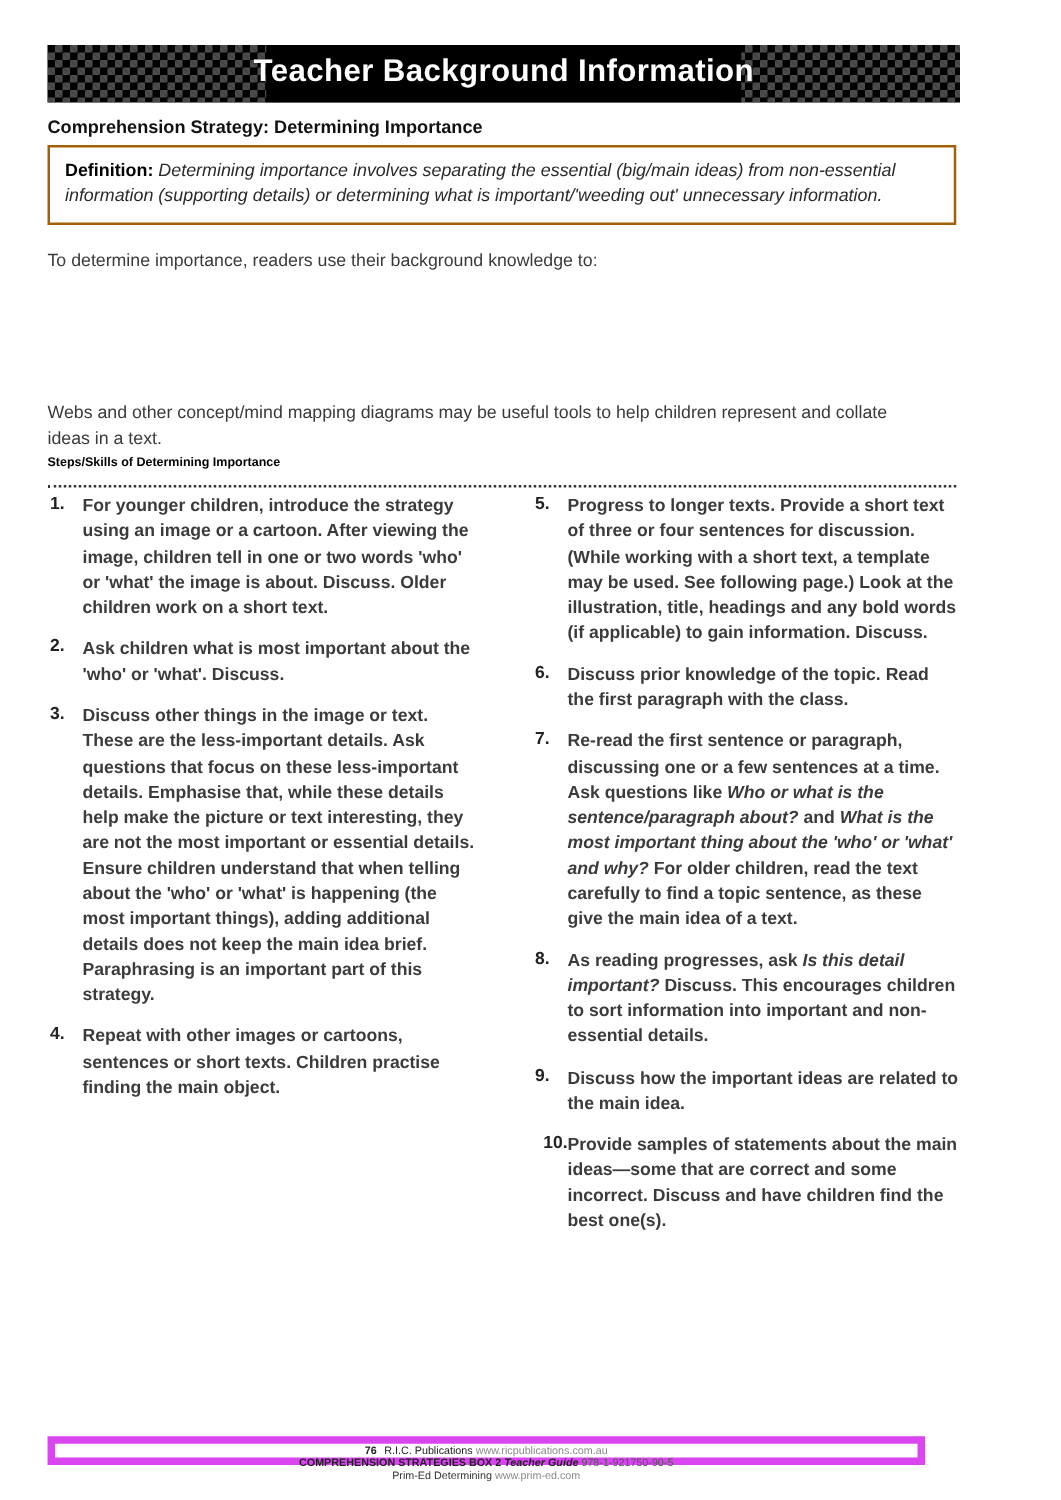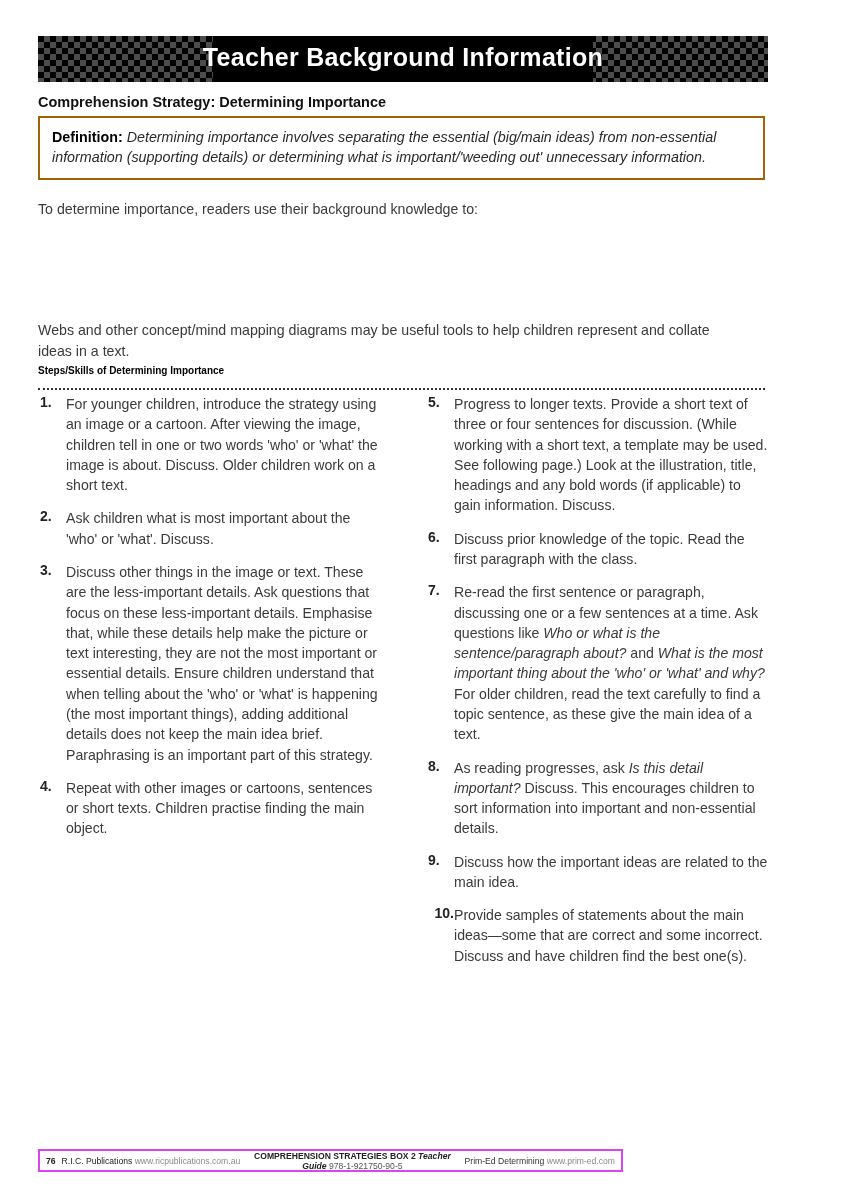--- a/index.html
+++ b/index.html
@@ -190,37 +190,39 @@
     width: 30px;
     flex: 0 0 30px;
     margin-left: -4px;
     text-align: right;
   }
   .item .body {
     font-size: 14.1px;
     line-height: 1.44;
     color: #3b3b3b;
     flex: 1;
+    font-weight: bold;
   }
   .item .body i { font-style: italic; }
 
   
   .footer {
     position: absolute;
     left: 38px;
     top: 1149px;
-    width: 585px;
+    width: 702px;
     height: 23px;
-    border: 2px solid #d946ef;
+    border: 6px solid #d946ef;
     box-sizing: border-box;
     display: flex;
     align-items: center;
     font-size: 8.6px;
     color: #222;
     padding: 0 6px;
+    flex-direction: column;
   }
   .footer .pg {
     font-weight: bold;
     margin-right: 6px;
     font-size: 8.6px;
   }
   .footer .left { flex: 0 0 auto; }
   .footer .mid {
     flex: 1;
     text-align: center;

